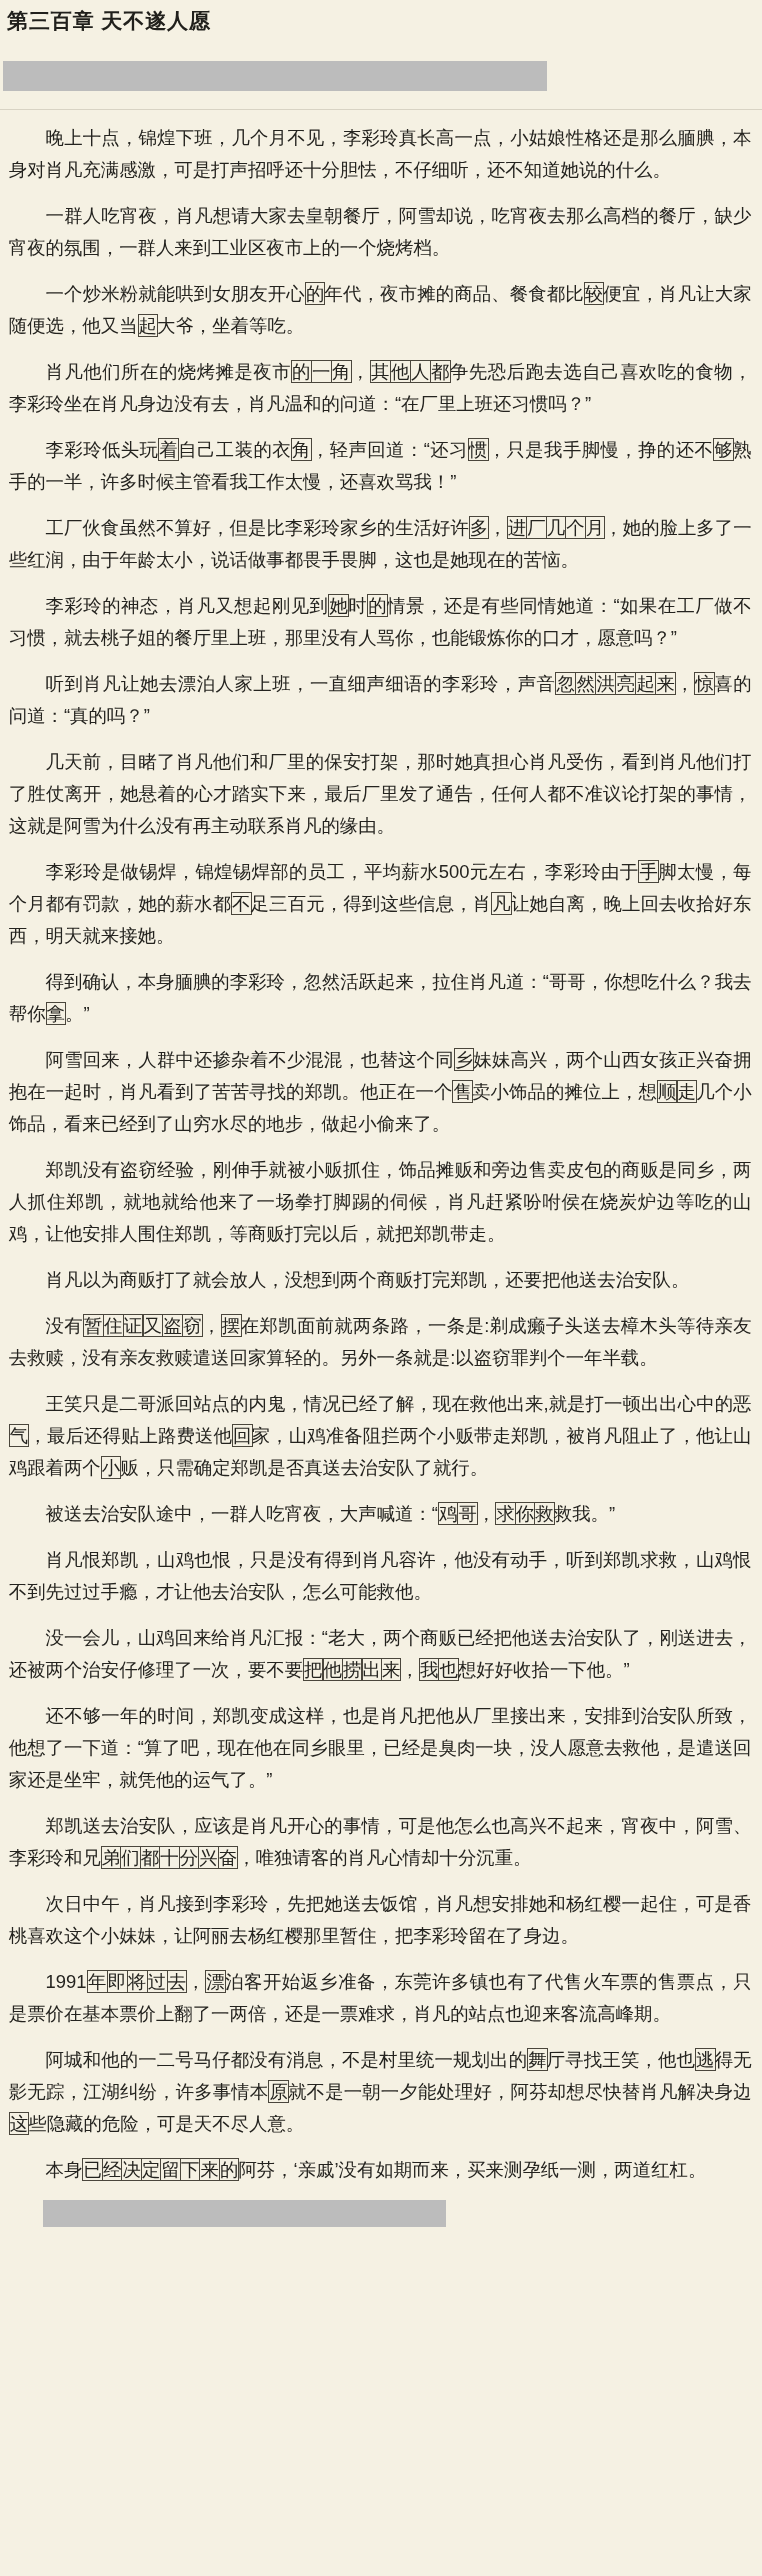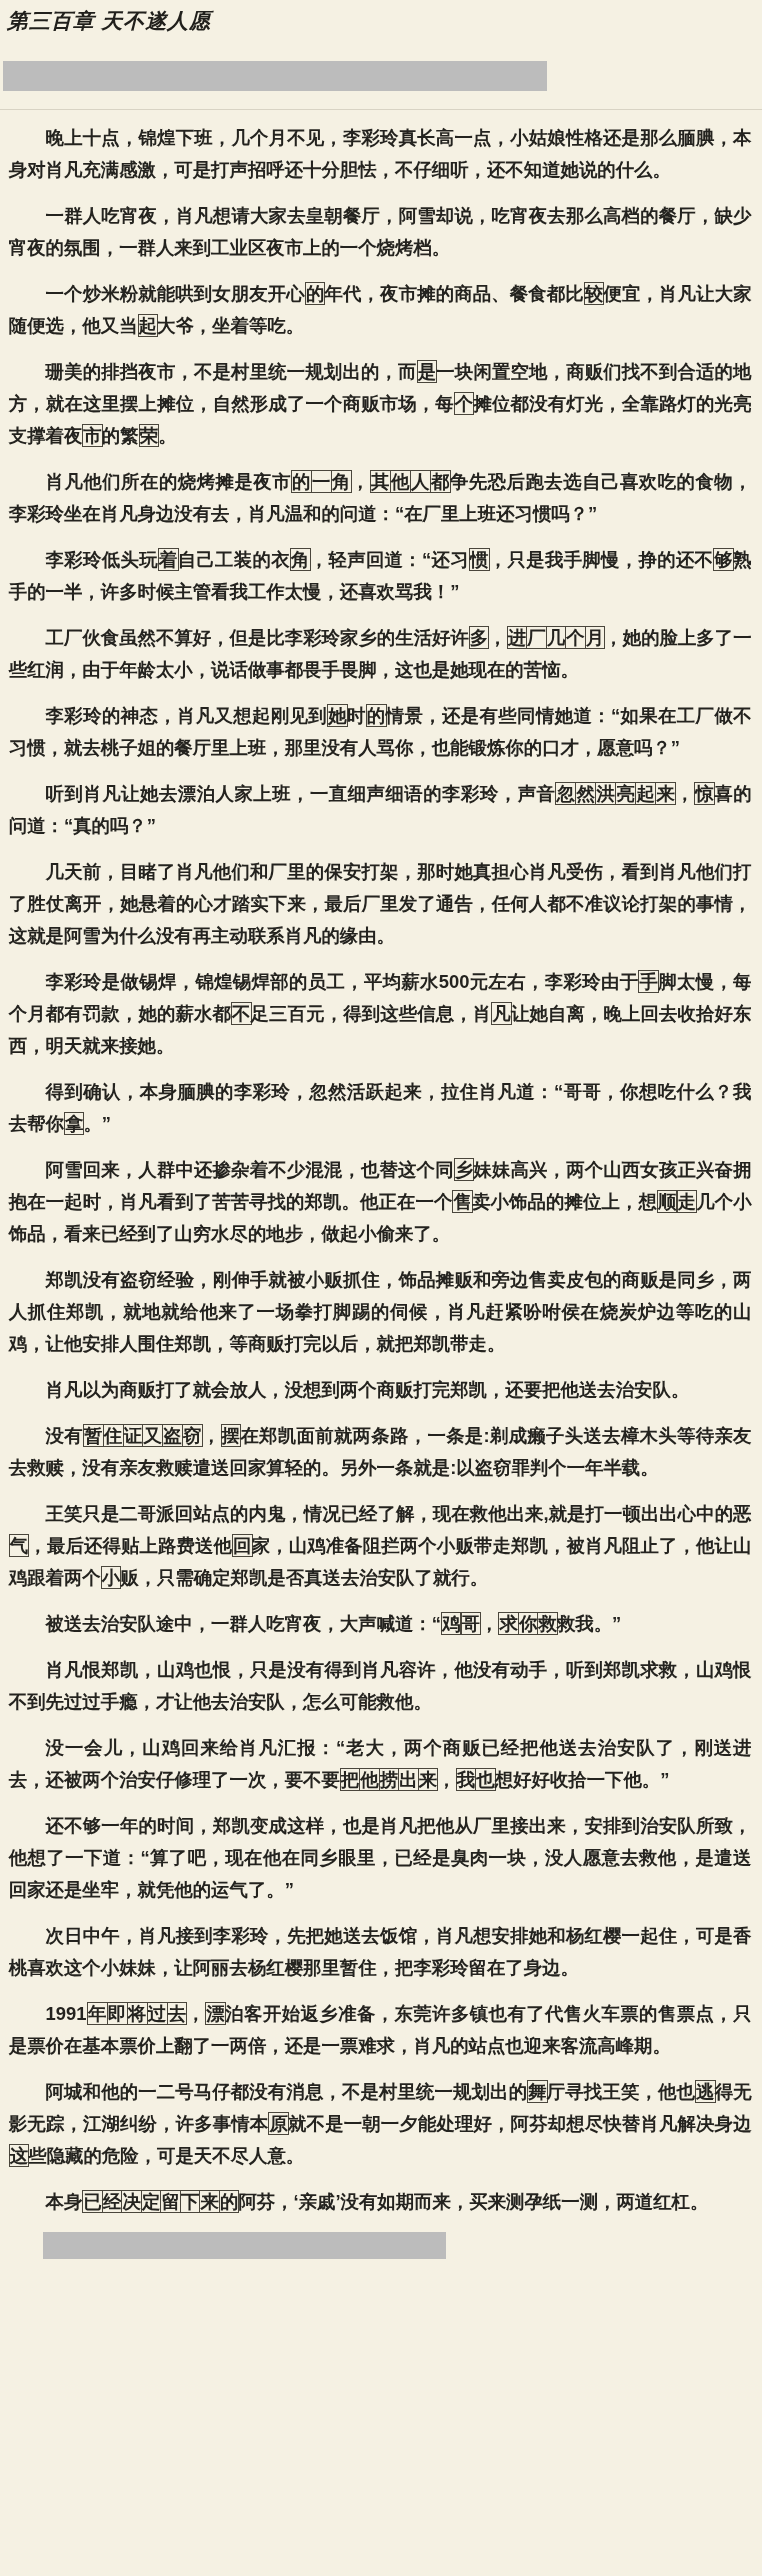--- a/index.html
+++ b/index.html
@@ -10,21 +10,20 @@
     color:#24231f;
     overflow:hidden;
   }
   .chapter-title{
     margin:7px 0 16px 7px;
     font-size:21px;
     line-height:28px;
     font-weight:700;
     color:#21201c;
     letter-spacing:0.9px;
-    font-style:italic;
   }
   .ad-top{
     width:544px;height:30px;
     background:#bcbcbc;
     margin:26px 0 0 2.6px;
   }
   .divider{
     border:none;
     border-top:0.9px solid #d8d3c4;
     margin:17.5px 0 0 0;
@@ -32,21 +31,20 @@
   .chapter-body{
     padding:12.3px 10.5px 0 8.8px;
   }
   .para{
     font-size:18.4px;
     line-height:32px;
     margin:0 0 14px 0;
     text-indent:2em;
     text-align:justify;
     color:#24231f;
-    font-weight:bold;
   }
   .obf{
     border:0.9px solid #4a463c;
     margin-right:-0.9px;
     padding:0;
   }
   .ad-bottom{
     width:403px;height:27px;
     background:#bcbcbc;
     margin:12.3px 0 0 43px;
@@ -58,38 +56,38 @@
 <h1 class="chapter-title">第三百章 天不遂人愿</h1>
 
 <div class="ad-top"></div>
 
 <hr class="divider">
 
 <div class="chapter-body">
     <p class="para"><span>晚上十点，锦煌下班，几个月不见，李彩玲真长高一点，小姑娘性格还是那么腼腆，本身对肖凡充满感激，可是打声招呼还十分胆怯，不仔细听，还不知道她说的什么。</span></p>
     <p class="para"><span>一群人吃宵夜，肖凡想请大家去皇朝餐厅，阿雪却说，吃宵夜去那么高档的餐厅，缺少宵夜的氛围，一群人来到工业区夜市上的一个烧烤档。</span></p>
     <p class="para"><span>一个炒米粉就能哄到女朋友开心</span><span class="obf">的</span><span>年代，夜市摊的商品、餐食都比</span><span class="obf">较</span><span>便宜，肖凡让大家随便选，他又当</span><span class="obf">起</span><span>大爷，坐着等吃。</span></p>
-    <p class="para"><span>珊美的排挡夜市，不是村里统一规划出的，而</span><span class="obf">是</span><span>一块闲置空地，商贩们找不到合适的地方，就在这里摆上摊位，自然形成了一个商贩市场，每</span><span class="obf">个</span><span>摊位都没有灯光，全靠路灯的光亮支撑着夜</span><span class="obf">市</span><span>的繁</span><span class="obf">荣</span><span>。</span></p>
     <p class="para"><span>肖凡他们所在的烧烤摊是夜市</span><span class="obf">的</span><span class="obf">一</span><span class="obf">角</span><span>，</span><span class="obf">其</span><span class="obf">他</span><span class="obf">人</span><span class="obf">都</span><span>争先恐后跑去选自己喜欢吃的食物，李彩玲坐在肖凡身边没有去，肖凡温和的问道：“在厂里上班还习惯吗？”</span></p>
     <p class="para"><span>李彩玲低头玩</span><span class="obf">着</span><span>自己工装的衣</span><span class="obf">角</span><span>，轻声回道：“还习</span><span class="obf">惯</span><span>，只是我手脚慢，挣的还不</span><span class="obf">够</span><span>熟手的一半，许多时候主管看我工作太慢，还喜欢骂我！”</span></p>
     <p class="para"><span>工厂伙食虽然不算好，但是比李彩玲家乡的生活好许</span><span class="obf">多</span><span>，</span><span class="obf">进</span><span class="obf">厂</span><span class="obf">几</span><span class="obf">个</span><span class="obf">月</span><span>，她的脸上多了一些红润，由于年龄太小，说话做事都畏手畏脚，这也是她现在的苦恼。</span></p>
     <p class="para"><span>李彩玲的神态，肖凡又想起刚见到</span><span class="obf">她</span><span>时</span><span class="obf">的</span><span>情景，还是有些同情她道：“如果在工厂做不习惯，就去桃子姐的餐厅里上班，那里没有人骂你，也能锻炼你的口才，愿意吗？”</span></p>
     <p class="para"><span>听到肖凡让她去漂泊人家上班，一直细声细语的李彩玲，声音</span><span class="obf">忽</span><span class="obf">然</span><span class="obf">洪</span><span class="obf">亮</span><span class="obf">起</span><span class="obf">来</span><span>，</span><span class="obf">惊</span><span>喜的问道：“真的吗？”</span></p>
     <p class="para"><span>几天前，目睹了肖凡他们和厂里的保安打架，那时她真担心肖凡受伤，看到肖凡他们打了胜仗离开，她悬着的心才踏实下来，最后厂里发了通告，任何人都不准议论打架的事情，这就是阿雪为什么没有再主动联系肖凡的缘由。</span></p>
     <p class="para"><span>李彩玲是做锡焊，锦煌锡焊部的员工，平均薪水500元左右，李彩玲由于</span><span class="obf">手</span><span>脚太慢，每个月都有罚款，她的薪水都</span><span class="obf">不</span><span>足三百元，得到这些信息，肖</span><span class="obf">凡</span><span>让她自离，晚上回去收拾好东西，明天就来接她。</span></p>
     <p class="para"><span>得到确认，本身腼腆的李彩玲，忽然活跃起来，拉住肖凡道：“哥哥，你想吃什么？我去帮你</span><span class="obf">拿</span><span>。”</span></p>
     <p class="para"><span>阿雪回来，人群中还掺杂着不少混混，也替这个同</span><span class="obf">乡</span><span>妹妹高兴，两个山西女孩正兴奋拥抱在一起时，肖凡看到了苦苦寻找的郑凯。他正在一个</span><span class="obf">售</span><span>卖小饰品的摊位上，想</span><span class="obf">顺</span><span class="obf">走</span><span>几个小饰品，看来已经到了山穷水尽的地步，做起小偷来了。</span></p>
     <p class="para"><span>郑凯没有盗窃经验，刚伸手就被小贩抓住，饰品摊贩和旁边售卖皮包的商贩是同乡，两人抓住郑凯，就地就给他来了一场拳打脚踢的伺候，肖凡赶紧吩咐侯在烧炭炉边等吃的山鸡，让他安排人围住郑凯，等商贩打完以后，就把郑凯带走。</span></p>
     <p class="para"><span>肖凡以为商贩打了就会放人，没想到两个商贩打完郑凯，还要把他送去治安队。</span></p>
     <p class="para"><span>没有</span><span class="obf">暂</span><span class="obf">住</span><span class="obf">证</span><span class="obf">又</span><span class="obf">盗</span><span class="obf">窃</span><span>，</span><span class="obf">摆</span><span>在郑凯面前就两条路，一条是:剃成癞子头送去樟木头等待亲友去救赎，没有亲友救赎遣送回家算轻的。另外一条就是:以盗窃罪判个一年半载。</span></p>
     <p class="para"><span>王笑只是二哥派回站点的内鬼，情况已经了解，现在救他出来,就是打一顿出出心中的恶</span><span class="obf">气</span><span>，最后还得贴上路费送他</span><span class="obf">回</span><span>家，山鸡准备阻拦两个小贩带走郑凯，被肖凡阻止了，他让山鸡跟着两个</span><span class="obf">小</span><span>贩，只需确定郑凯是否真送去治安队了就行。</span></p>
     <p class="para"><span>被送去治安队途中，一群人吃宵夜，大声喊道：“</span><span class="obf">鸡</span><span class="obf">哥</span><span>，</span><span class="obf">求</span><span class="obf">你</span><span class="obf">救</span><span>救我。”</span></p>
     <p class="para"><span>肖凡恨郑凯，山鸡也恨，只是没有得到肖凡容许，他没有动手，听到郑凯求救，山鸡恨不到先过过手瘾，才让他去治安队，怎么可能救他。</span></p>
     <p class="para"><span>没一会儿，山鸡回来给肖凡汇报：“老大，两个商贩已经把他送去治安队了，刚送进去，还被两个治安仔修理了一次，要不要</span><span class="obf">把</span><span class="obf">他</span><span class="obf">捞</span><span class="obf">出</span><span class="obf">来</span><span>，</span><span class="obf">我</span><span class="obf">也</span><span>想好好收拾一下他。”</span></p>
     <p class="para"><span>还不够一年的时间，郑凯变成这样，也是肖凡把他从厂里接出来，安排到治安队所致，他想了一下道：“算了吧，现在他在同乡眼里，已经是臭肉一块，没人愿意去救他，是遣送回家还是坐牢，就凭他的运气了。”</span></p>
+    <p class="para"><span>郑凯送去治安队，应该是肖凡开心的事情，可是他怎么也高兴不起来，宵夜中，阿雪、李彩玲和兄</span><span class="obf">弟</span><span class="obf">们</span><span class="obf">都</span><span class="obf">十</span><span class="obf">分</span><span class="obf">兴</span><span class="obf">奋</span><span>，唯独请客的肖凡心情却十分沉重。</span></p>
     <p class="para"><span>次日中午，肖凡接到李彩玲，先把她送去饭馆，肖凡想安排她和杨红樱一起住，可是香桃喜欢这个小妹妹，让阿丽去杨红樱那里暂住，把李彩玲留在了身边。</span></p>
     <p class="para"><span>1991</span><span class="obf">年</span><span class="obf">即</span><span class="obf">将</span><span class="obf">过</span><span class="obf">去</span><span>，</span><span class="obf">漂</span><span>泊客开始返乡准备，东莞许多镇也有了代售火车票的售票点，只是票价在基本票价上翻了一两倍，还是一票难求，肖凡的站点也迎来客流高峰期。</span></p>
     <p class="para"><span>阿城和他的一二号马仔都没有消息，不是村里统一规划出的</span><span class="obf">舞</span><span>厅寻找王笑，他也</span><span class="obf">逃</span><span>得无影无踪，江湖纠纷，许多事情本</span><span class="obf">原</span><span>就不是一朝一夕能处理好，阿芬却想尽快替肖凡解决身边</span><span class="obf">这</span><span>些隐藏的危险，可是天不尽人意。</span></p>
     <p class="para"><span>本身</span><span class="obf">已</span><span class="obf">经</span><span class="obf">决</span><span class="obf">定</span><span class="obf">留</span><span class="obf">下</span><span class="obf">来</span><span class="obf">的</span><span>阿芬，‘亲戚’没有如期而来，买来测孕纸一测，两道红杠。</span></p>
   </div>
 
 <div class="ad-bottom"></div>
 
 
 </body></html>

